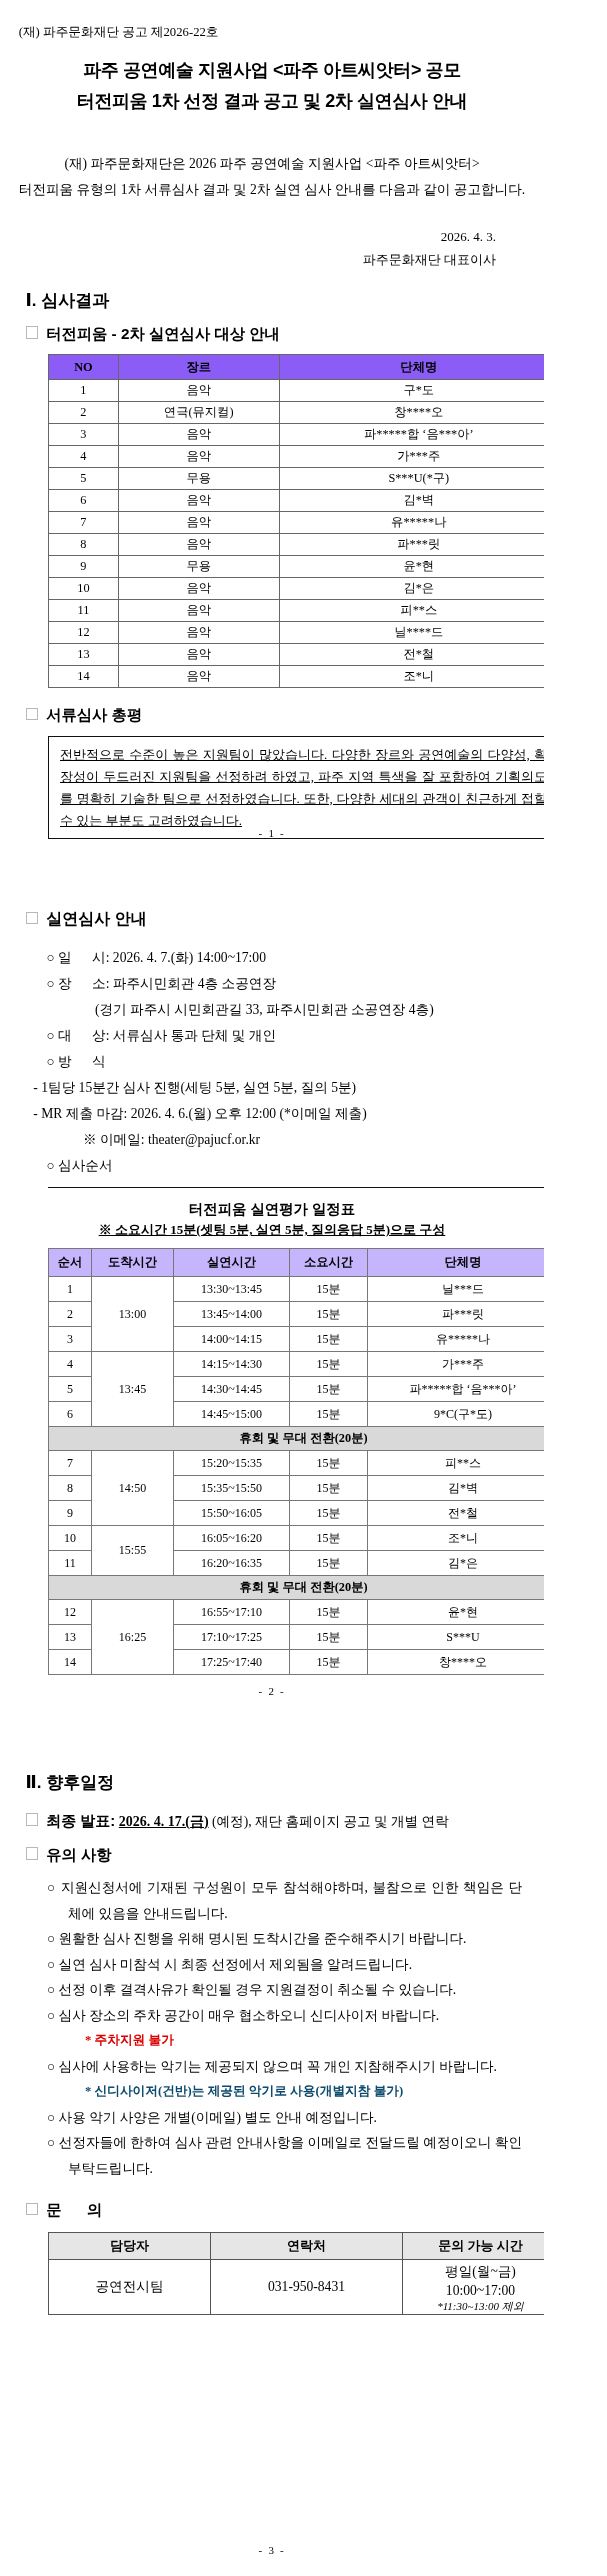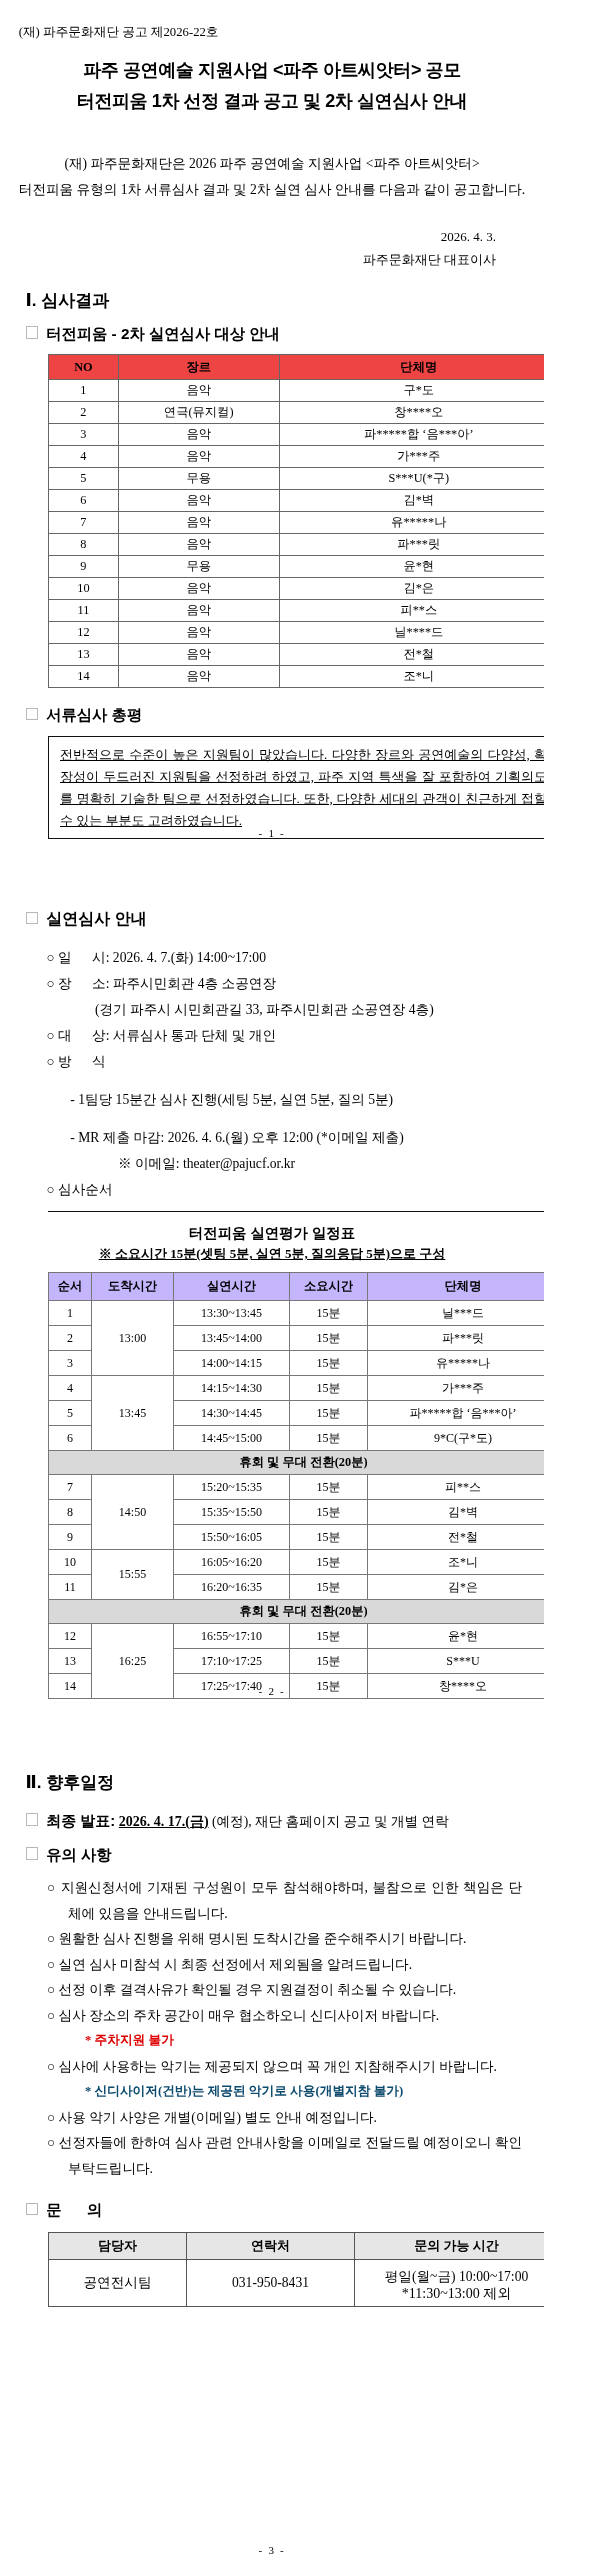--- a/index.html
+++ b/index.html
@@ -10,47 +10,47 @@
   .notice-no{margin:24px 0 0 18.7px;font-size:12.7px;}
   .title{margin-top:13.6px;text-align:center;font-family:"Liberation Sans","DejaVu Sans",sans-serif;font-weight:bold;font-size:18px;line-height:31px;letter-spacing:-0.4px;}
   .intro{margin-top:34px;text-align:center;font-size:13.6px;line-height:26px;}
   .sign{margin:22px 48px 0 0;text-align:right;font-size:13px;line-height:23px;}
   .h1{margin:17px 0 0 25.5px;font-family:"Liberation Sans","DejaVu Sans",sans-serif;font-weight:bold;font-size:17px;line-height:25.5px;}
   .h2{margin:8.5px 0 0 25.5px;font-family:"Liberation Sans","DejaVu Sans",sans-serif;font-weight:bold;font-size:15.3px;line-height:24px;white-space:pre-wrap;}
   .chk{display:inline-block;width:10.2px;height:10.2px;border:1.3px solid #b8b8b8;margin-right:8.5px;vertical-align:0px;}
   table{border-collapse:collapse;margin-left:48px;width:511px;text-align:center;}
   table.result{margin-top:8.5px;font-size:12.3px;border:1.7px solid #222;}
   table.result th,table.result td{border:0.8px solid #666;height:21px;padding:0 3.4px;}
-  table.result th{background:#ef4444;font-weight:bold;height:24px;text-align:center;}
+  table.result th{background:#8b5cf6;font-weight:bold;height:24px;text-align:center;}
   .review-box{margin:8.5px 0 0 48px;width:511px;box-sizing:border-box;border:1.3px solid #111;padding:6.8px 11px;font-size:13px;line-height:22px;text-align:justify;text-decoration:underline;}
   .live-list{margin-top:13.6px;font-size:13.6px;line-height:26px;white-space:pre-wrap;}
   .li-o{padding-left:66px;text-indent:-19.5px;}
-  .li-dash{padding-left:83px;text-indent:-12.7px;margin-top:12px;}
-  .li-ref{padding-left:118px;}
+  .li-dash{padding-left:46px;text-indent:-12.7px;}
+  .li-ref{padding-left:83px;}
   .li-indent{padding-left:95px;}
   .sched-line{border:none;border-top:1.7px solid #111;margin:8.5px 0 0 48px;width:511px;}
   .sched-title{margin-top:10.2px;text-align:center;font-family:"Liberation Sans","DejaVu Sans",sans-serif;font-weight:bold;font-size:14.4px;line-height:23px;}
   .sched-note{text-align:center;font-weight:bold;font-size:13px;line-height:18.7px;text-decoration:underline;}
   table.sched{margin-top:8.5px;font-size:12px;border:1.7px solid #222;}
   table.sched th,table.sched td{border:0.8px solid #777;height:24px;padding:0 2.5px;}
   table.sched th{background:#c4b5fd;font-weight:bold;height:27px;font-size:12.3px;}
   table.sched td.break-cell{background:#d9d9d9;font-weight:bold;font-size:12.3px;height:23px;}
   .announce{margin:12px 0 0 25.5px;font-size:13.6px;line-height:25.5px;}
   .announce .lbl{font-family:"Liberation Sans","DejaVu Sans",sans-serif;font-weight:bold;font-size:15px;}
   .announce .dt{font-weight:bold;text-decoration:underline;font-size:14px;}
   .prec-list{margin-top:8.5px;font-size:13.6px;line-height:25.5px;}
   .prec-item{padding-left:68px;text-indent:-21px;text-align:justify;margin-right:22px;}
   .prec-note{padding-left:85px;font-weight:bold;font-size:12.7px;}
   .prec-note.red{color:#dd0000;}
   .prec-note.blue{color:#0c4a6e;}
   table.contact{margin-top:10.2px;font-size:13px;border:1.7px solid #222;}
-  table.contact th,table.contact td{border:0.8px solid #555;padding:0 9px;}
+  table.contact th,table.contact td{border:0.8px solid #555;padding:0 21px;}
   table.contact th{background:#e6e6e6;font-weight:bold;height:25.5px;}
   table.contact td{height:46px;font-size:13.6px;}
-  .hours2{font-size:14px;line-height:13.6px;}
+  .hours2{font-size:11px;line-height:13.6px;font-style:italic;}
   .hours1{line-height:18.7px;margin-top:3.4px;}
 </style>
 </head>
 <body>
 
 <div>
 
   <section class="page">
     <div class="notice-no">(재) 파주문화재단 공고 제2026-22호</div>
     <div class="title">

